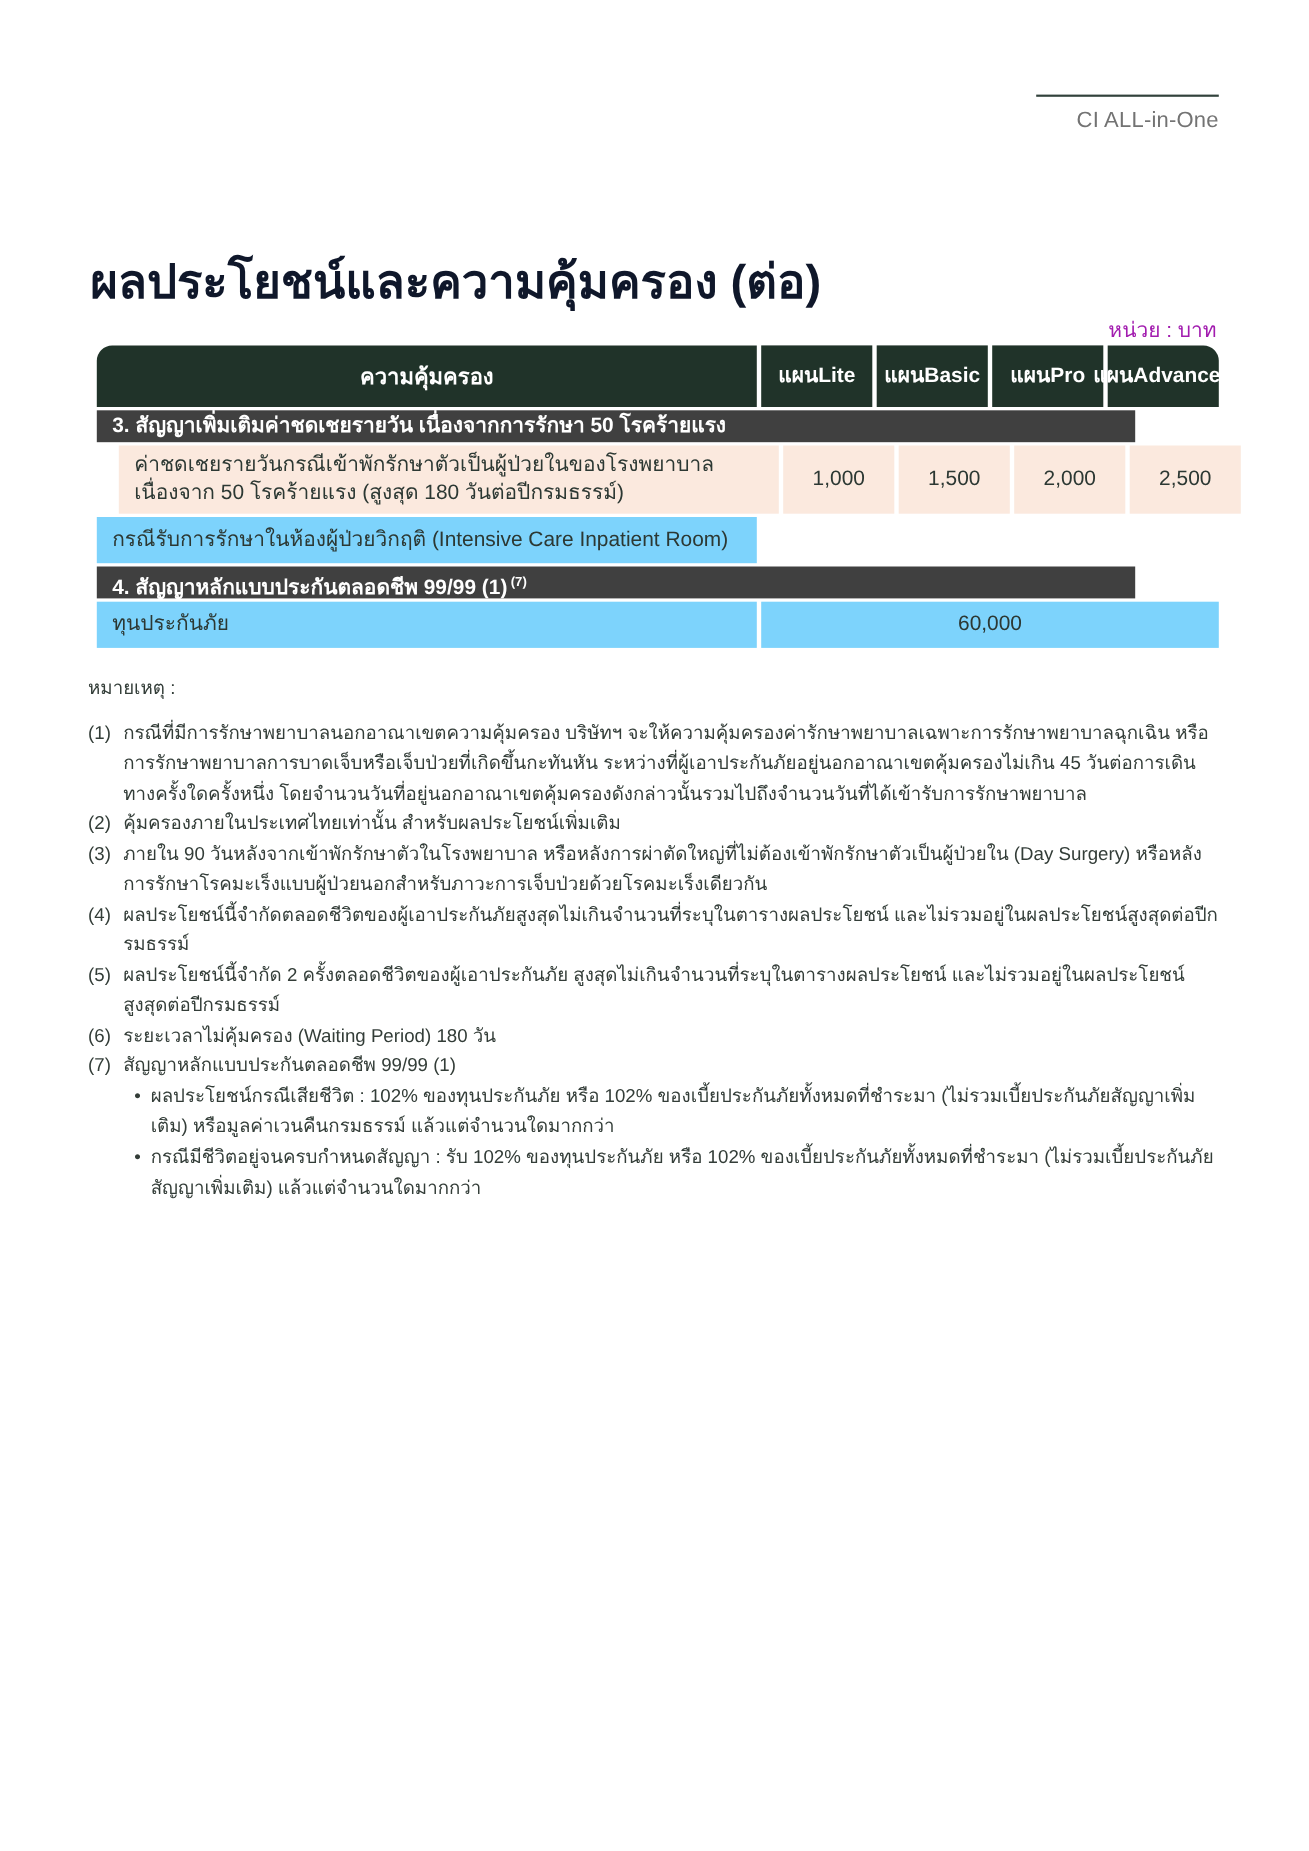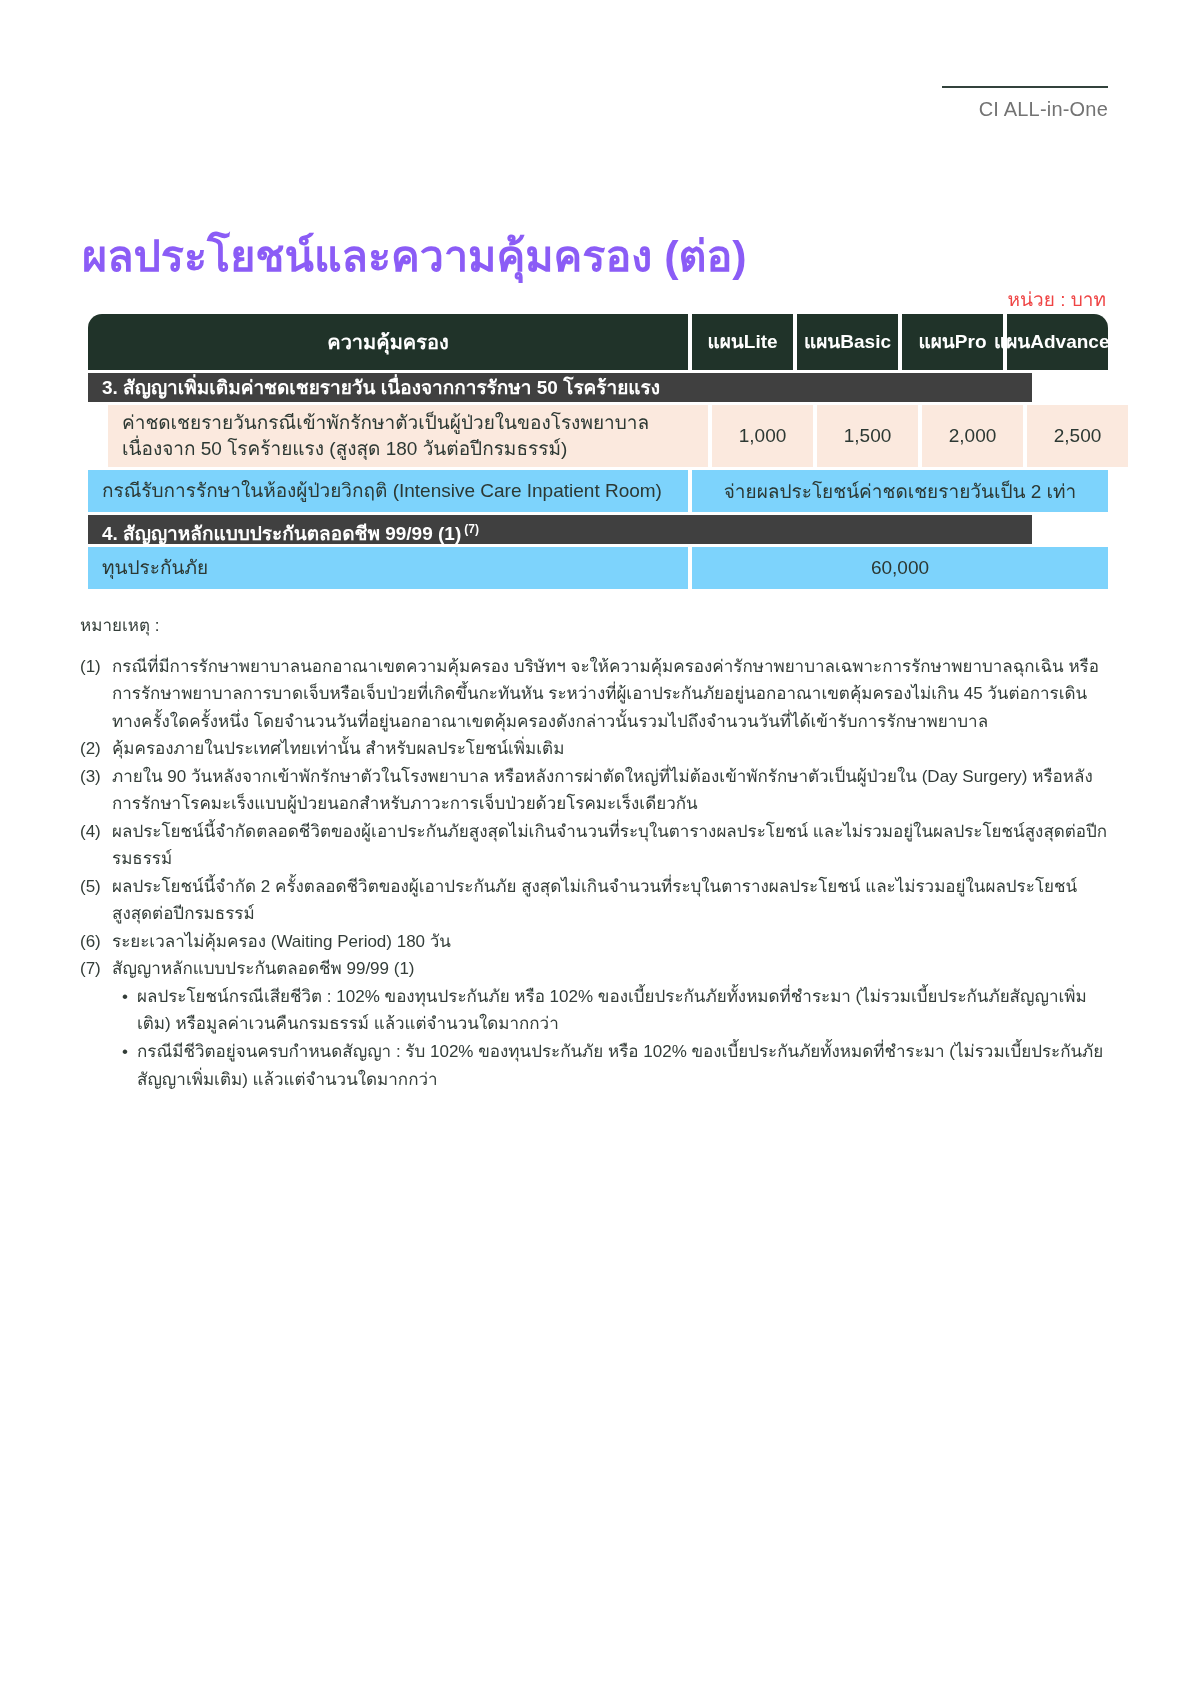--- a/index.html
+++ b/index.html
@@ -8,22 +8,22 @@
     position:relative; width:1190px; height:1683px; background:#ffffff;
     font-family:"Liberation Sans","DejaVu Sans",sans-serif; color:#2c3833; overflow:hidden;
   }
 
   
   .brand-block { position:absolute; top:86px; right:82px; width:166px; text-align:right; }
   .brand-rule { width:166px; height:2px; background:#32423c; margin-bottom:10px; }
   .brand-text { font-size:20px; color:#737373; letter-spacing:0.2px; }
 
   
-  .title { position:absolute; left:82px; top:222px; font-size:43px; font-weight:bold; color:#8b5cf6; }
-  .unit  { position:absolute; top:284px; right:84px; font-size:19px; color:#ef4444; }
+  .title { position:absolute; left:82px; top:222px; font-size:43px; font-weight:bold; color:#0f172a; }
+  .unit  { position:absolute; top:284px; right:84px; font-size:19px; color:#a21caf; }
 
   
   .table { position:absolute; left:88px; top:314px; width:944px; }
   .thead { display:grid; grid-template-columns:600px repeat(4,101px); column-gap:4px; }
   .th {
     background:#203329; color:#ffffff; font-weight:bold; height:56px;
     display:flex; align-items:center; justify-content:center; text-align:center; font-size:19px;
   }
   .th-coverage { border-top-left-radius:14px; font-size:20px; }
   .th-plan { line-height:1.22; }
@@ -102,21 +102,20 @@
         <div>เนื่องจาก 50 โรคร้ายแรง (สูงสุด 180 วันต่อปีกรมธรรม์)</div>
       </div>
       <div class="td td-val">1,000</div>
       <div class="td td-val">1,500</div>
       <div class="td td-val">2,000</div>
       <div class="td td-val">2,500</div>
     </div>
 
     <div class="trow row-merged">
       <div class="td td-label">กรณีรับการรักษาในห้องผู้ป่วยวิกฤติ (Intensive Care Inpatient Room)</div>
-      <div class="td td-merged">จ่ายผลประโยชน์ค่าชดเชยรายวันเป็น 2 เท่า</div>
     </div>
 
     <div class="section-bar">
       <span>4. สัญญาหลักแบบประกันตลอดชีพ 99/99 (1)</span><sup>(7)</sup>
     </div>
 
     <div class="trow row-merged">
       <div class="td td-label">ทุนประกันภัย</div>
       <div class="td td-merged">60,000</div>
     </div>

